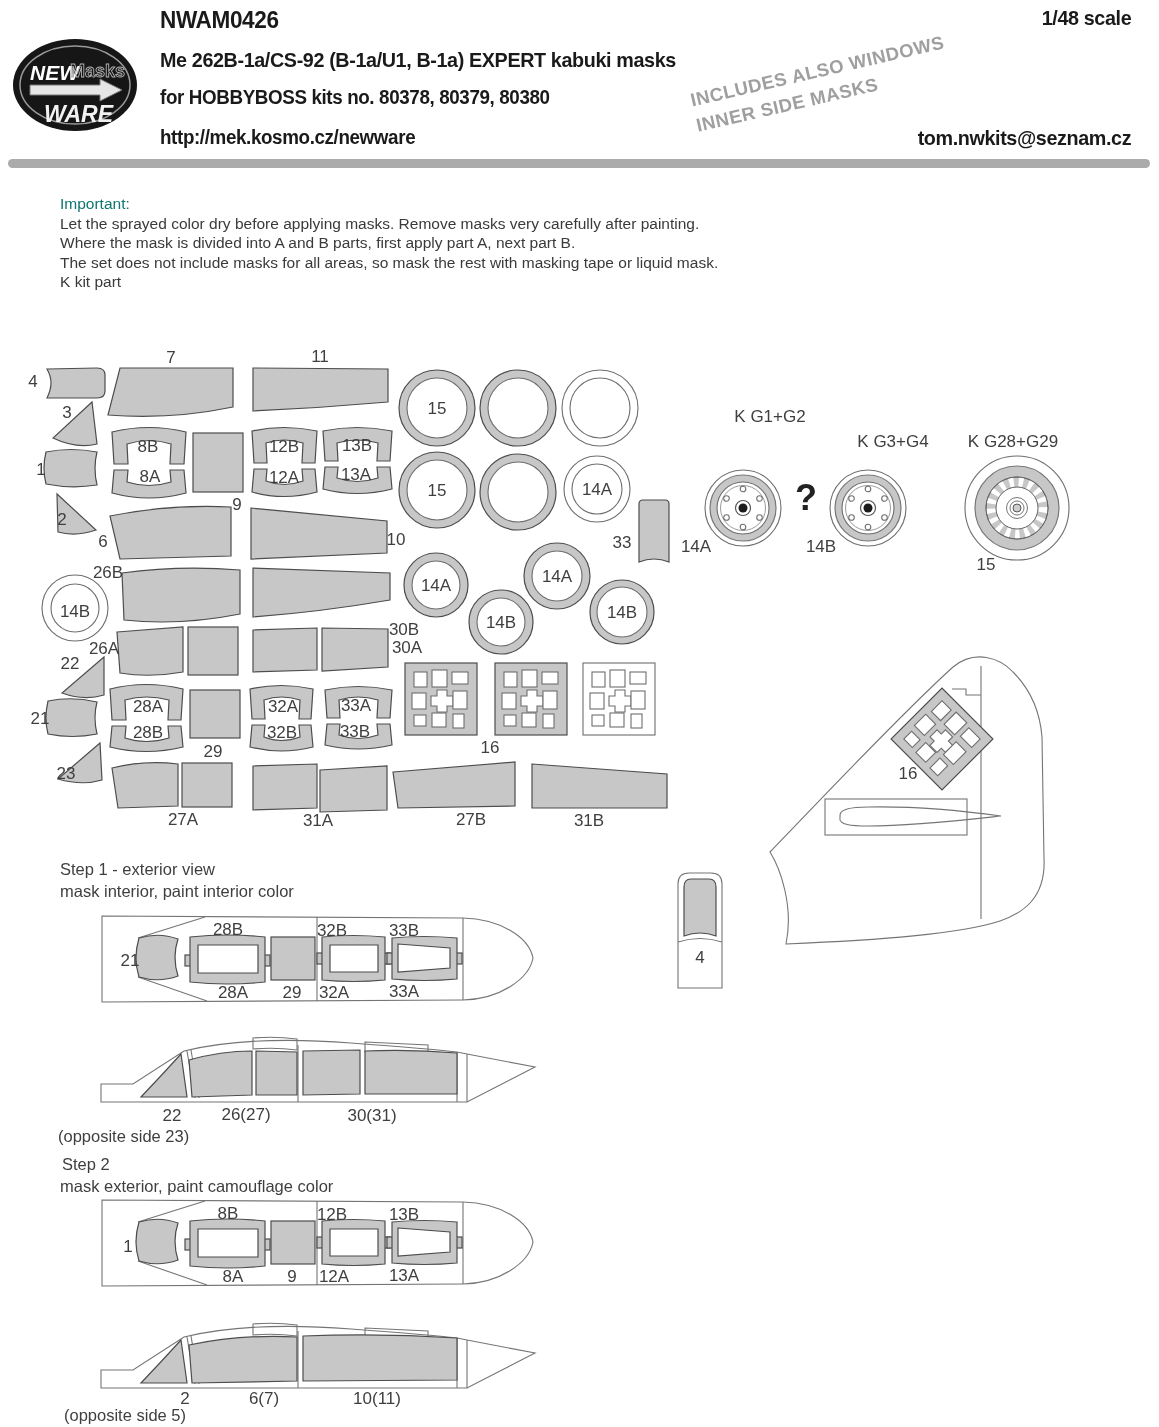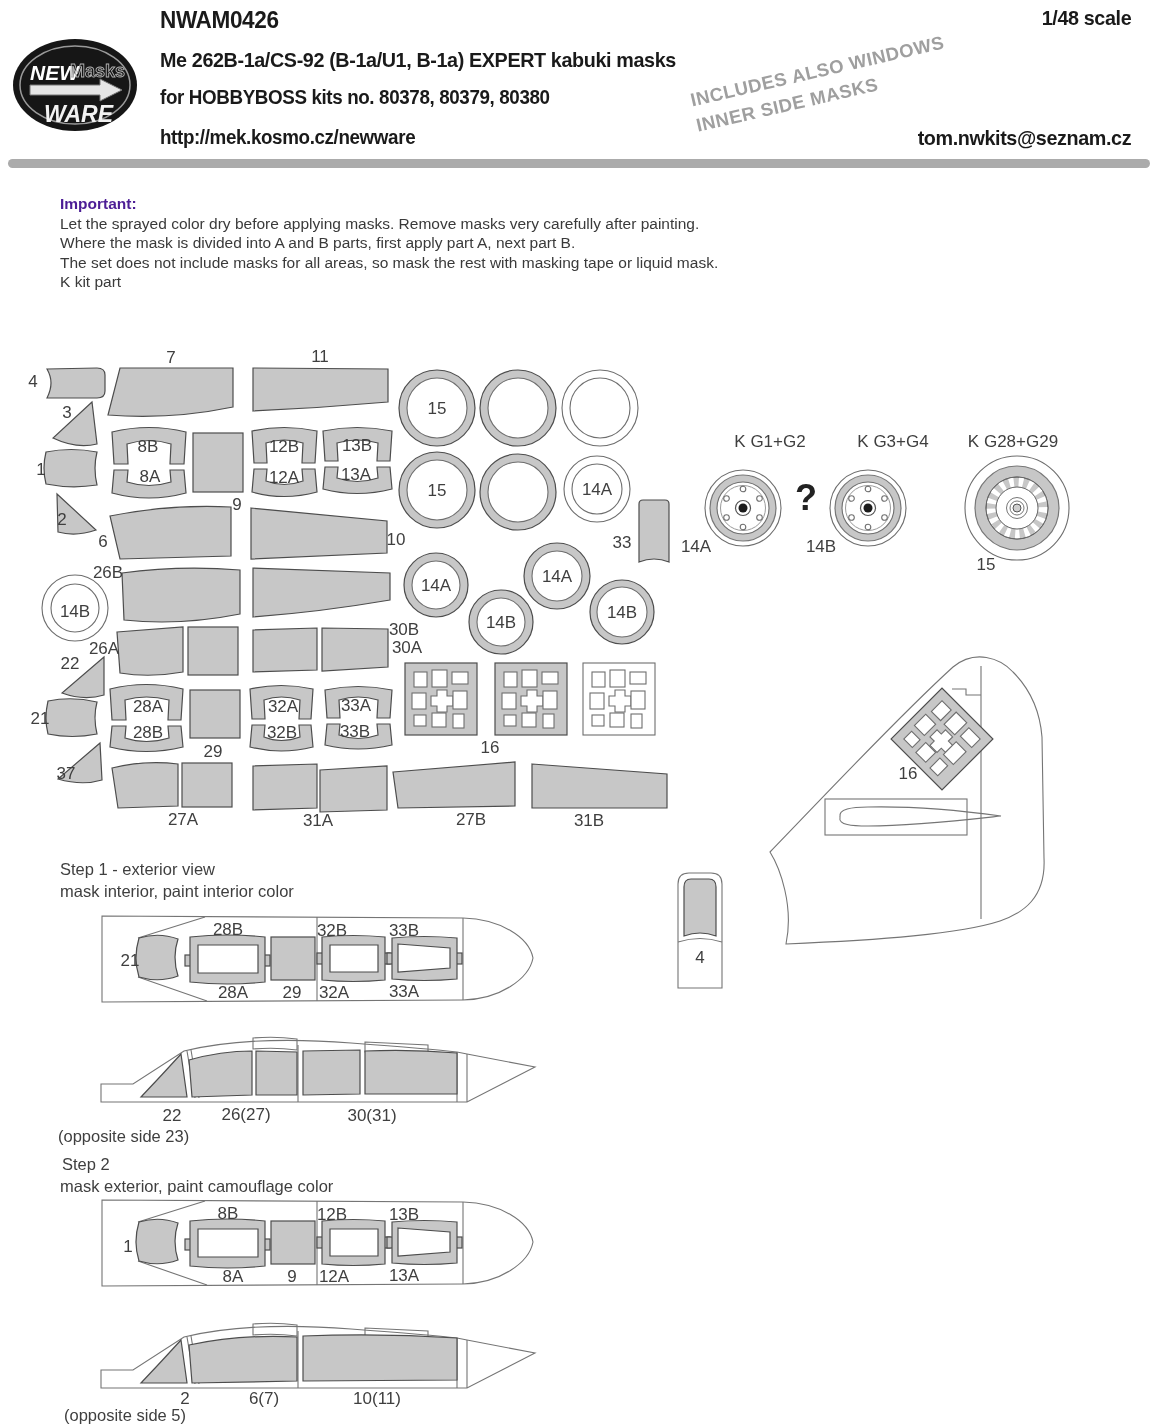--- a/index.html
+++ b/index.html
@@ -236,21 +236,21 @@
   <span class="abs hdr" style="left:160px;top:86px;font-size:20px">for HOBBYBOSS kits no. 80378, 80379, 80380</span>
   <span class="abs hdr" style="left:160px;top:126px;font-size:20px">http://mek.kosmo.cz/newware</span>
   <span class="abs hdr-r" style="right:28px;top:6px;font-size:21px">1/48 scale</span>
   <span class="abs hdr-r" style="right:28px;top:126px;font-size:21px">tom.nwkits@seznam.cz</span>
   <div class="wm">
     <div>INCLUDES ALSO WINDOWS</div>
     <div>INNER SIDE MASKS</div>
   </div>
 
   <div class="abs note" style="left:60px;top:194px">
-    <div style="font-weight:700;color:#4c1d95">Important:</div>
+    <div style="font-weight:400;color:#0f766e">Important:</div>
     <div>Let the sprayed color dry before applying masks. Remove masks very carefully after painting.</div>
     <div>Where the mask is divided into A and B parts, first apply part A, next part B.</div>
     <div>The set does not include masks for all areas, so mask the rest with masking tape or liquid mask.</div>
     <div>K kit part</div>
   </div>
 
   <span class="lbl" style="left:33px;top:372px">4</span>
   <span class="lbl" style="left:171px;top:348px">7</span>
   <span class="lbl" style="left:320px;top:347px">11</span>
   <span class="lbl" style="left:67px;top:403px">3</span>
@@ -281,27 +281,27 @@
   <span class="lbl" style="left:70px;top:654px">22</span>
   <span class="lbl" style="left:148px;top:697px">28A</span>
   <span class="lbl" style="left:148px;top:723px">28B</span>
   <span class="lbl" style="left:40px;top:709px">21</span>
   <span class="lbl" style="left:213px;top:742px">29</span>
   <span class="lbl" style="left:283px;top:697px">32A</span>
   <span class="lbl" style="left:282px;top:723px">32B</span>
   <span class="lbl" style="left:356px;top:696px">33A</span>
   <span class="lbl" style="left:355px;top:722px">33B</span>
   <span class="lbl" style="left:490px;top:738px">16</span>
-  <span class="lbl" style="left:66px;top:764px">37</span>
+  <span class="lbl" style="left:66px;top:764px">23</span>
   <span class="lbl" style="left:183px;top:810px">27A</span>
   <span class="lbl" style="left:318px;top:811px">31A</span>
   <span class="lbl" style="left:471px;top:810px">27B</span>
   <span class="lbl" style="left:589px;top:811px">31B</span>
 
-  <span class="lbl" style="left:770px;top:432px">K G1+G2</span>
+  <span class="lbl" style="left:770px;top:407px">K G1+G2</span>
   <span class="lbl" style="left:893px;top:432px">K G3+G4</span>
   <span class="lbl" style="left:1013px;top:432px">K G28+G29</span>
   <span class="qmark" style="left:806px;top:477px">?</span>
   <span class="lbl" style="left:696px;top:537px">14A</span>
   <span class="lbl" style="left:821px;top:537px">14B</span>
   <span class="lbl" style="left:986px;top:555px">15</span>
 
   <span class="lbl" style="left:908px;top:764px">16</span>
   <span class="lbl" style="left:700px;top:948px">4</span>
 

